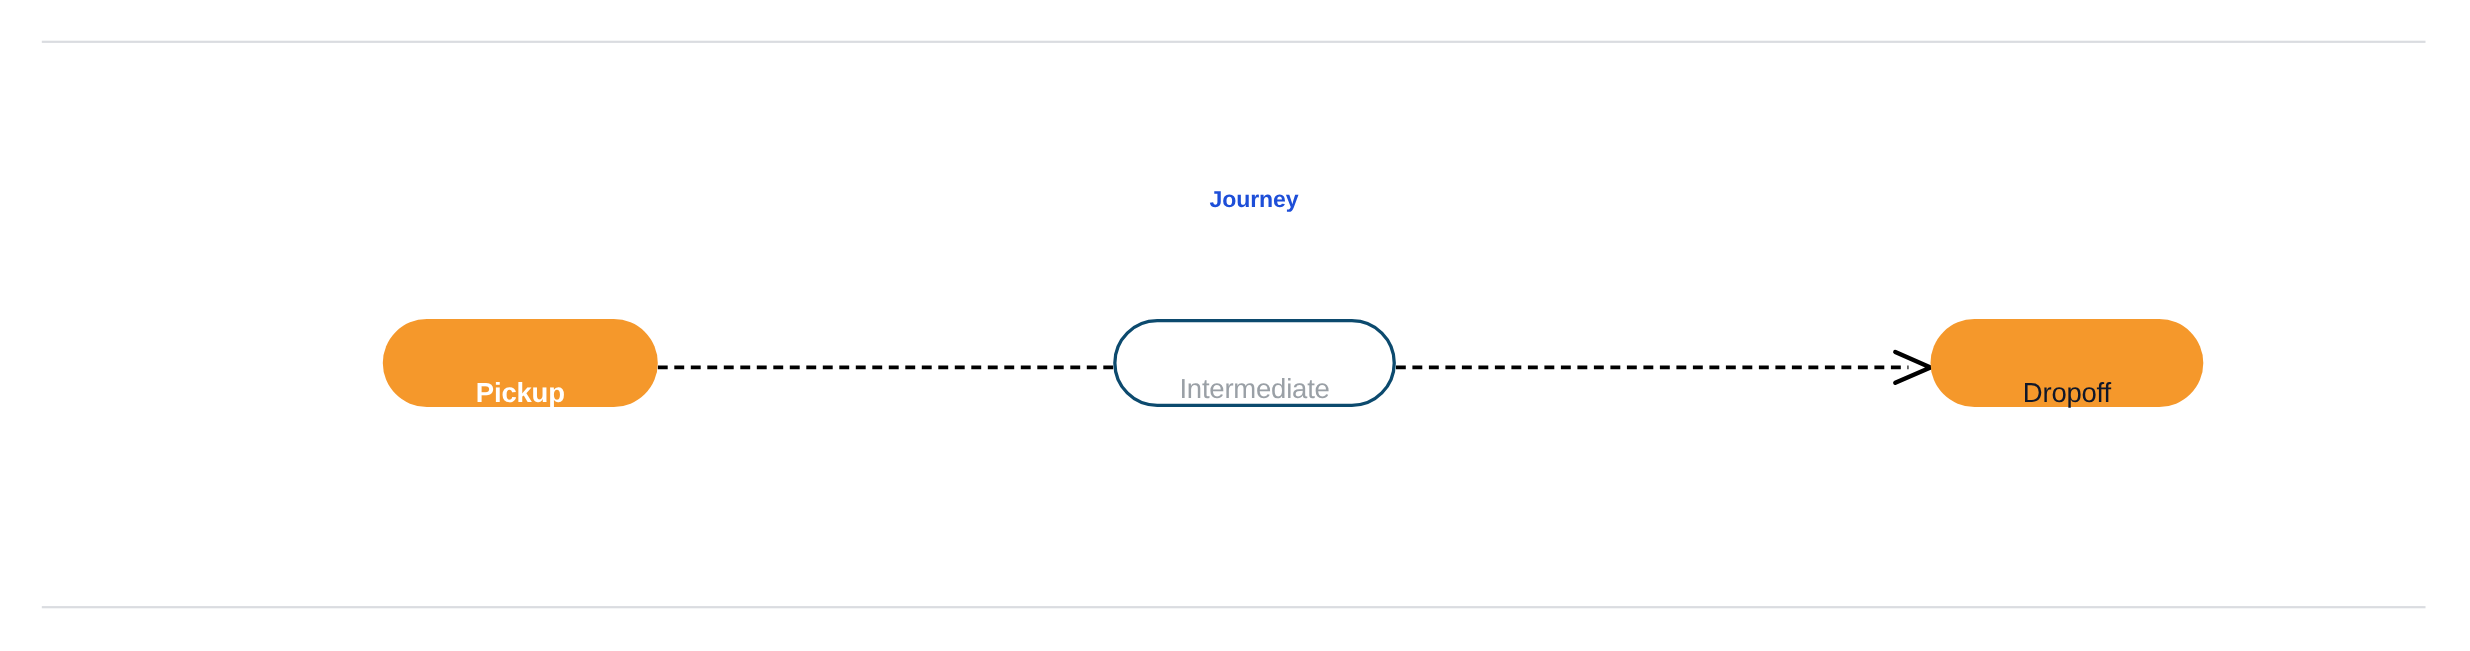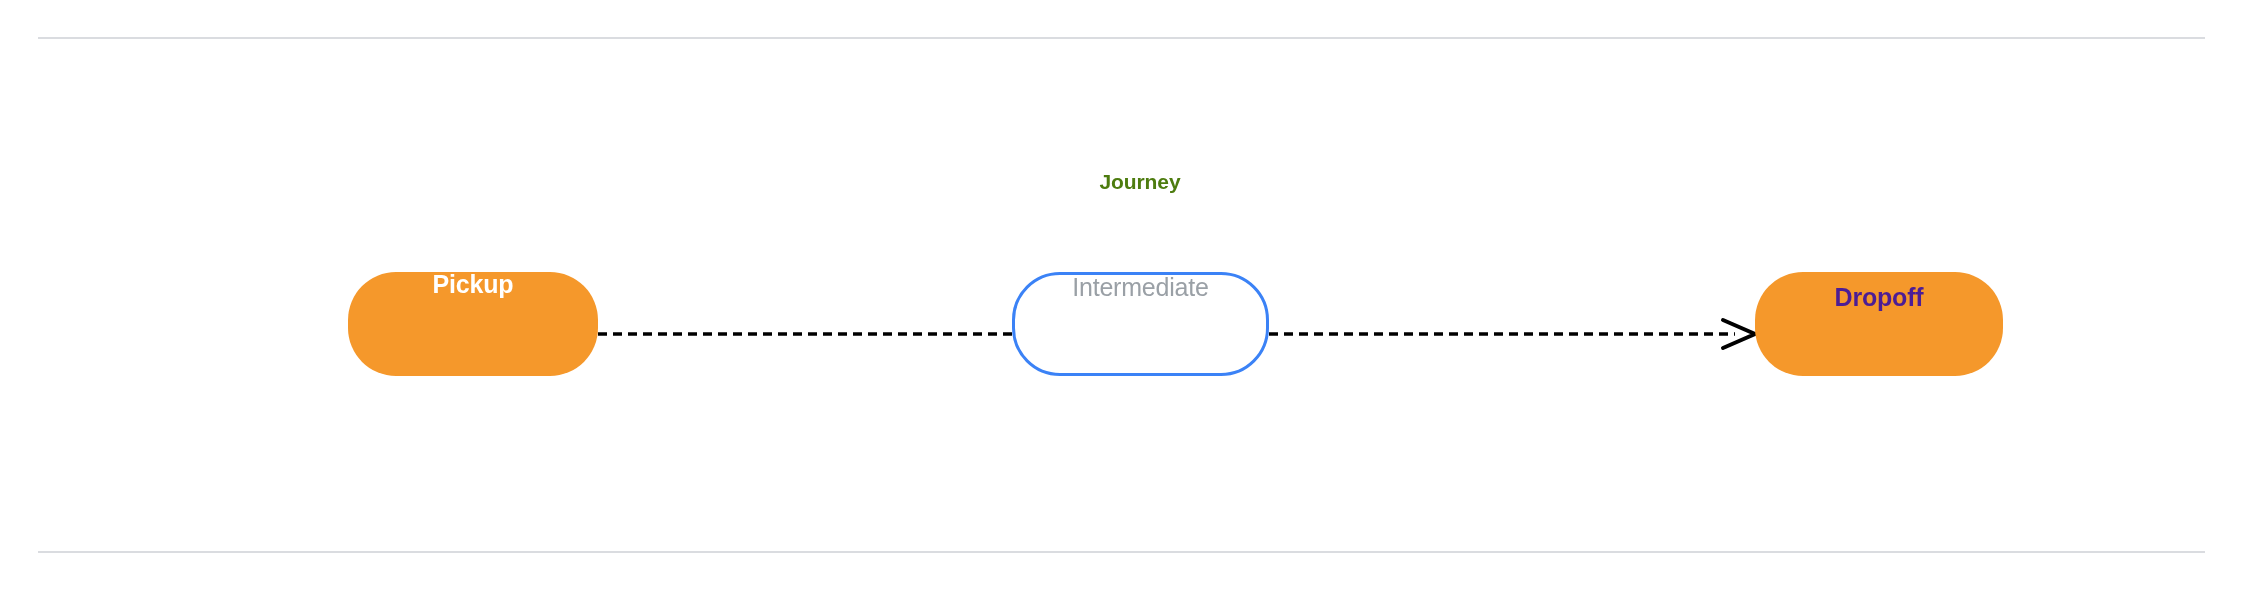--- a/index.html
+++ b/index.html
@@ -55,42 +55,42 @@
     height: 592px;
   }
 
   .journey-label {
     position: absolute;
     top: 170px;
     left: 1140px;
     transform: translateX(-50%);
     font-size: 21px;
     font-weight: bold;
-    color: #4d7c0f;
+    color: #1d4ed8;
     letter-spacing: -0.1px;
     white-space: nowrap;
   }
 
   
   .connectors {
     position: absolute;
     left: 0;
     top: 0;
     width: 2245px;
     height: 592px;
   }
 
   
   .node {
     position: absolute;
-    top: 272px;
-    height: 104px;
+    top: 290px;
+    height: 80px;
     box-sizing: border-box;
     display: flex;
-    align-items: flex-start;
+    align-items: flex-end;
     justify-content: center;
     border-radius: 48px;
     white-space: nowrap;
   }
   .node-label {
     font-size: 25px;
     line-height: 1;
   }
 
   .node-pickup {
@@ -101,36 +101,36 @@
   .node-pickup .node-label {
     color: #ffffff;
     font-weight: bold;
     letter-spacing: -0.2px;
   }
 
   .node-intermediate {
     left: 1012px;
     width: 257px;
     background: #ffffff;
-    border: 3px solid #3b82f6;
+    border: 3px solid #0c4a6e;
   }
   .node-intermediate .node-label {
     color: #9aa0a6;
     font-weight: normal;
     letter-spacing: -0.2px;
   }
 
   .node-dropoff {
     left: 1755px;
     width: 248px;
     background: #f5982b;
   }
   .node-dropoff .node-label {
-    color: #4c1d95;
-    font-weight: bold;
+    color: #0f172a;
+    font-weight: normal;
     letter-spacing: -0.2px;
     margin-top: 13px;
   }
 </style>
 </head>
 <body>
 
 <div class="page">
 
   <div class="divider divider-top"></div>

